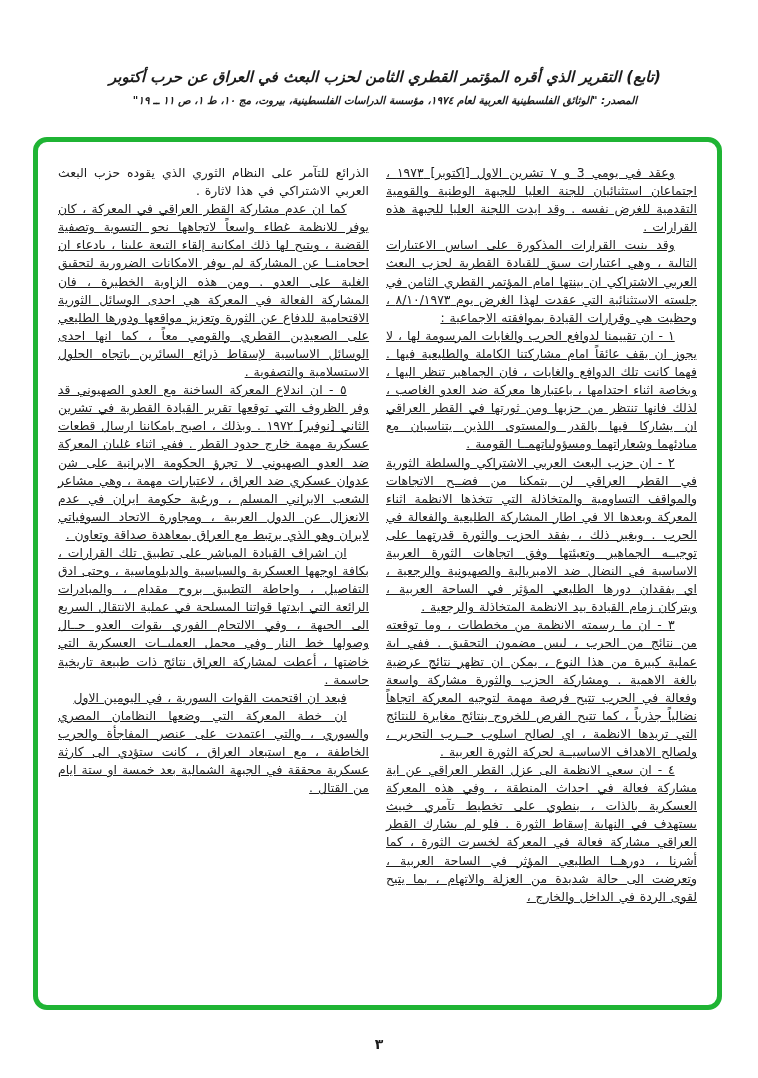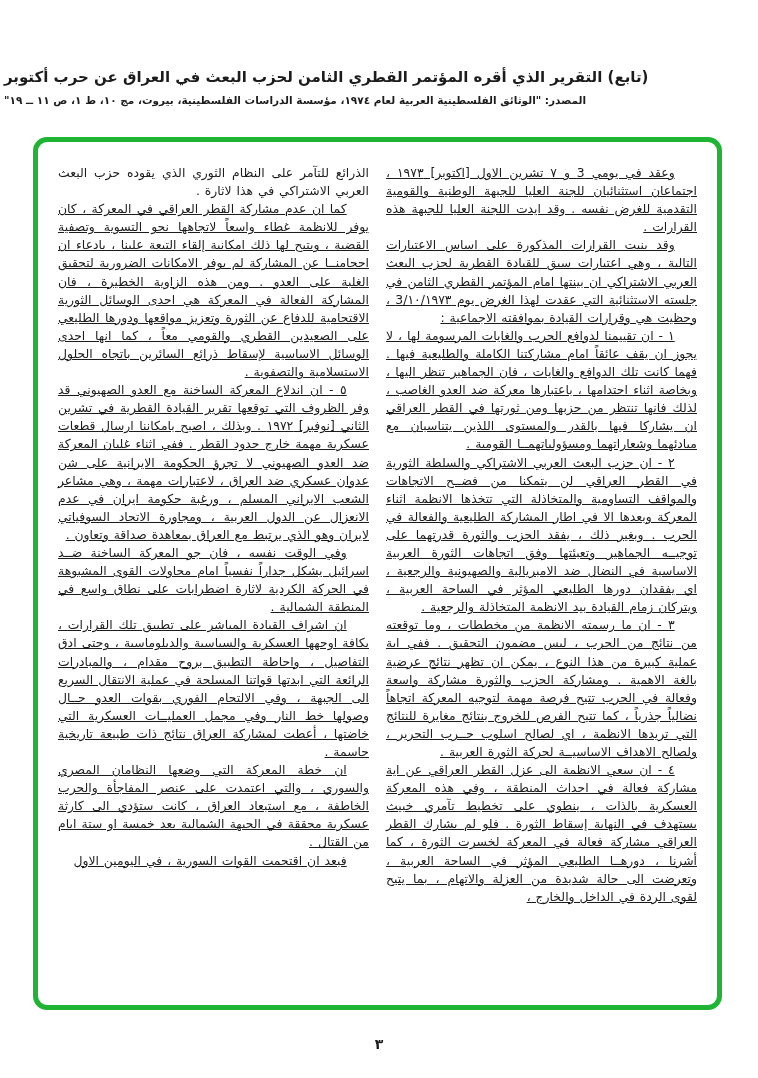--- a/index.html
+++ b/index.html
@@ -10,23 +10,24 @@
     color: #1c1c1c;
   }
   .page {
     position: relative;
     width: 758px; height: 1078px;
     background: #ffffff;
     overflow: hidden;
   }
   .header {
     position: absolute;
-    top: 68px; left: 4px; right: 0;
-    text-align: left;
+    top: 68px; left: 12px; right: 0;
+    text-align: center;
     direction: rtl;
+    font-style: italic;
   }
   .title {
     font-size: 15px;
     font-weight: bold;
     letter-spacing: 0.2px;
   }
   .source {
     margin-top: 8px;
     font-size: 10.5px;
     font-weight: bold;
@@ -73,35 +74,34 @@
   <div class="header">
     <div class="title">(تابع) التقرير الذي أقره المؤتمر القطري الثامن لحزب البعث في العراق عن حرب أكتوبر</div>
     <div class="source">المصدر: "الوثائق الفلسطينية العربية لعام ١٩٧٤، مؤسسة الدراسات الفلسطينية، بيروت، مج ١٠، ط ١، ص ١١ ــ ١٩"</div>
   </div>
 
   <div class="frame">
     <div class="cols">
 
       <div class="col">
         <p class="p indent">وعقد في يومي 3 و ٧ تشرين الاول [اكتوبر] ١٩٧٣ ، اجتماعان استثنائيان للجنة العليا للجبهة الوطنية والقومية التقدمية للغرض نفسه . وقد ايدت اللجنة العليا للجبهة هذه القرارات .</p>
-        <p class="p indent">وقد بنيت القرارات المذكورة على اساس الاعتبارات التالية ، وهي اعتبارات سبق للقيادة القطرية لحزب البعث العربي الاشتراكي ان بينتها امام المؤتمر القطري الثامن في جلسته الاستثنائية التي عقدت لهذا الغرض يوم 3/١٠/١٩٧٣ ، وحظيت هي وقرارات القيادة بموافقته الاجماعية :</p>
+        <p class="p indent">وقد بنيت القرارات المذكورة على اساس الاعتبارات التالية ، وهي اعتبارات سبق للقيادة القطرية لحزب البعث العربي الاشتراكي ان بينتها امام المؤتمر القطري الثامن في جلسته الاستثنائية التي عقدت لهذا الغرض يوم ٨/١٠/١٩٧٣ ، وحظيت هي وقرارات القيادة بموافقته الاجماعية :</p>
         <p class="p indent">١ - ان تقييمنا لدوافع الحرب والغايات المرسومة لها ، لا يجوز ان يقف عائقاً امام مشاركتنا الكاملة والطليعية فيها . فهما كانت تلك الدوافع والغايات ، فان الجماهير تنظر اليها ، وبخاصة اثناء احتدامها ، باعتبارها معركة ضد العدو الغاصب ، لذلك فانها تنتظر من حزبها ومن ثورتها في القطر العراقي ان يشاركا فيها بالقدر والمستوى اللذين يتناسبان مع مبادئهما وشعاراتهما ومسؤولياتهمــا القومية .</p>
         <p class="p indent">٢ - ان حزب البعث العربي الاشتراكي والسلطة الثورية في القطر العراقي لن يتمكنا من فضــح الاتجاهات والمواقف التساومية والمتخاذلة التي تتخذها الانظمة اثناء المعركة وبعدها الا في اطار المشاركة الطليعية والفعالة في الحرب . وبغير ذلك ، يفقد الحزب والثورة قدرتهما على توجيــه الجماهير وتعبئتها وفق اتجاهات الثورة العربية الاساسية في النضال ضد الامبريالية والصهيونية والرجعية ، اي يفقدان دورها الطليعي المؤثر في الساحة العربية ، ويتركان زمام القيادة بيد الانظمة المتخاذلة والرجعية .</p>
         <p class="p indent">٣ - ان ما رسمته الانظمة من مخططات ، وما توقعته من نتائج من الحرب ، ليس مضمون التحقيق . ففي اية عملية كبيرة من هذا النوع ، يمكن ان تظهر نتائج عرضية بالغة الاهمية . ومشاركة الحزب والثورة مشاركة واسعة وفعالة في الحرب تتيح فرصة مهمة لتوجيه المعركة اتجاهاً نضالياً جذرياً ، كما تتيح الفرص للخروج بنتائج مغايرة للنتائج التي تريدها الانظمة ، اي لصالح اسلوب حــرب التحرير ، ولصالح الاهداف الاساسيــة لحركة الثورة العربية .</p>
         <p class="p indent">٤ - ان سعي الانظمة الى عزل القطر العراقي عن اية مشاركة فعالة في احداث المنطقة ، وفي هذه المعركة العسكرية بالذات ، ينطوي على تخطيط تآمري خبيث يستهدف في النهاية إسقاط الثورة . فلو لم يشارك القطر العراقي مشاركة فعالة في المعركة لخسرت الثورة ، كما أشرنا ، دورهــا الطليعي المؤثر في الساحة العربية ، وتعرضت الى حالة شديدة من العزلة والاتهام ، بما يتيح لقوى الردة في الداخل والخارج ،</p>
       </div>
 
       <div class="col">
         <p class="p">الذرائع للتآمر على النظام الثوري الذي يقوده حزب البعث العربي الاشتراكي في هذا لاثارة .</p>
         <p class="p indent">كما ان عدم مشاركة القطر العراقي في المعركة ، كان يوفر للانظمة غطاء واسعاً لاتجاهها نحو التسوية وتصفية القضية ، ويتيح لها ذلك امكانية إلقاء التبعة علينا ، بادعاء ان احجامنــا عن المشاركة لم يوفر الامكانات الضرورية لتحقيق الغلبة على العدو . ومن هذه الزاوية الخطيرة ، فان المشاركة الفعالة في المعركة هي احدى الوسائل الثورية الاقتحامية للدفاع عن الثورة وتعزيز مواقعها ودورها الطليعي على الصعيدين القطري والقومي معاً ، كما انها احدى الوسائل الاساسية لإسقاط ذرائع السائرين باتجاه الحلول الاستسلامية والتصفوية .</p>
         <p class="p indent">٥ - ان اندلاع المعركة الساخنة مع العدو الصهيوني قد وفر الظروف التي توقعها تقرير القيادة القطرية في تشرين الثاني [نوفبر] ١٩٧٢ . وبذلك ، اصبح بامكاننا ارسال قطعات عسكرية مهمة خارج حدود القطر . ففي اثناء غليان المعركة ضد العدو الصهيوني لا تجرؤ الحكومة الايرانية على شن عدوان عسكري ضد العراق ، لاعتبارات مهمة ، وهي مشاعر الشعب الايراني المسلم ، ورغبة حكومة ايران في عدم الانعزال عن الدول العربية ، ومجاورة الاتحاد السوفياتي لايران وهو الذي يرتبط مع العراق بمعاهدة صداقة وتعاون .</p>
-        <p class="p indent">وفي الوقت نفسه ، فان جو المعركة الساخنة ضــد اسرائيل يشكل جداراً نفسياً امام محاولات القوى المشبوهة في الحركة الكردية لاثارة اضطرابات على نطاق واسع في المنطقة الشمالية .</p>
         <p class="p indent">ان اشراف القيادة المباشر على تطبيق تلك القرارات ، بكافة اوجهها العسكرية والسياسية والدبلوماسية ، وحتى ادق التفاصيل ، واحاطة التطبيق بروح مقدام ، والمبادرات الرائعة التي ابدتها قواتنا المسلحة في عملية الانتقال السريع الى الجبهة ، وفي الالتحام الفوري بقوات العدو حــال وصولها خط النار وفي مجمل العمليــات العسكرية التي خاضتها ، أعطت لمشاركة العراق نتائج ذات طبيعة تاريخية حاسمة .</p>
+        <p class="p indent">فبعد ان اقتحمت القوات السورية ، في اليومين الاول</p>
         <p class="p indent">ان خطة المعركة التي وضعها النظامان المصري والسوري ، والتي اعتمدت على عنصر المفاجأة والحرب الخاطفة ، مع استبعاد العراق ، كانت ستؤدي الى كارثة عسكرية محققة في الجبهة الشمالية بعد خمسة او ستة ايام من القتال .</p>
-        <p class="p indent">فبعد ان اقتحمت القوات السورية ، في اليومين الاول</p>
       </div>
 
     </div>
   </div>
 
   <div class="page-number">٣</div>
 
 </div>
 
 </body></html>

